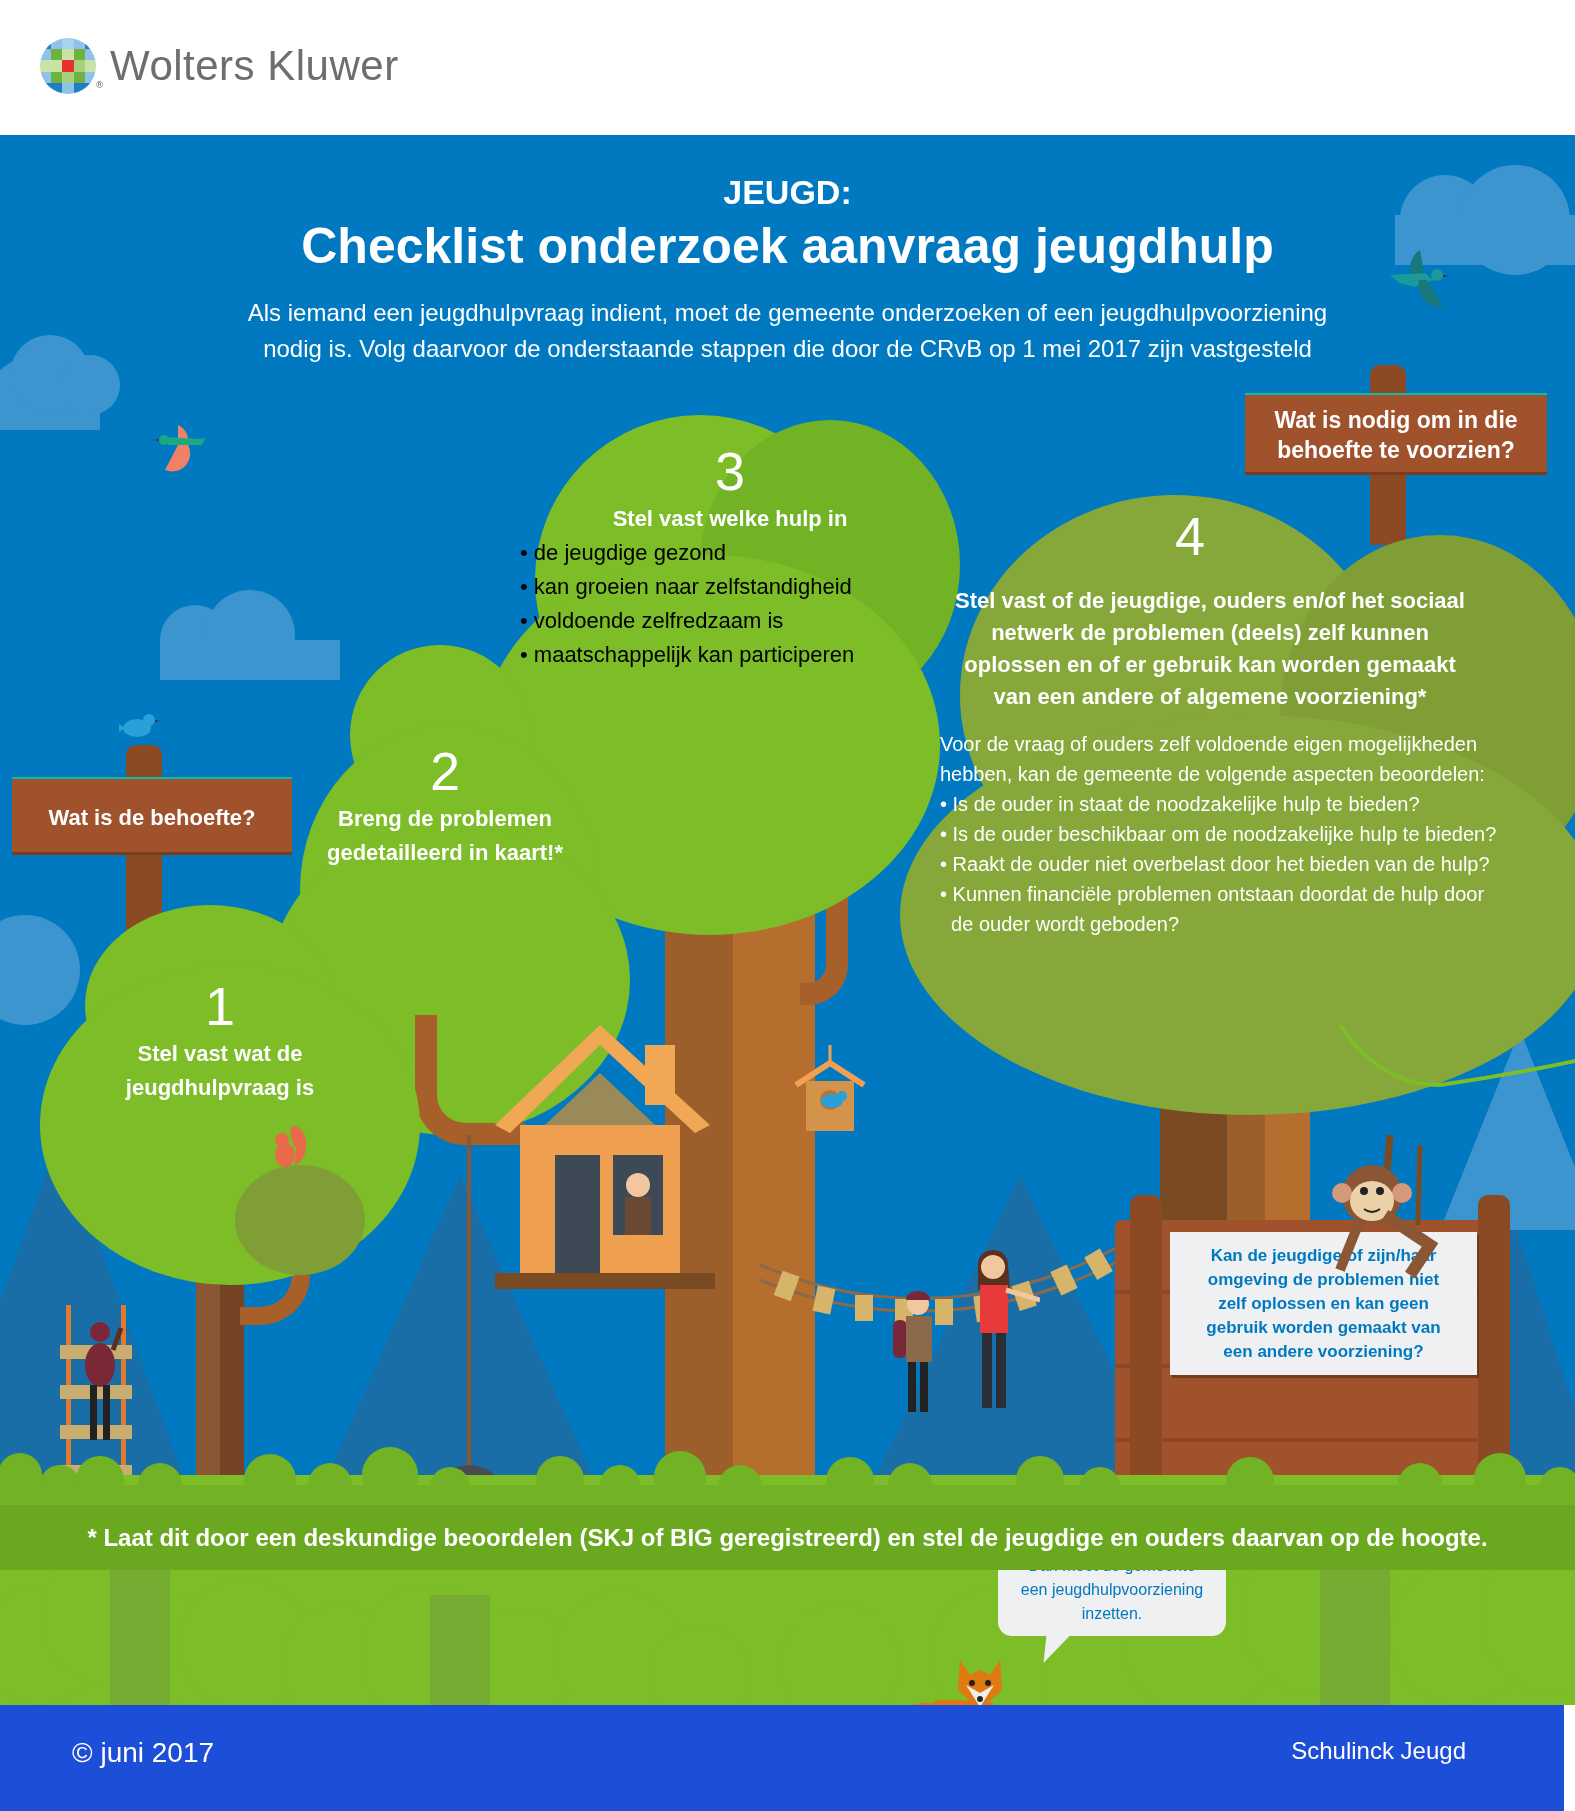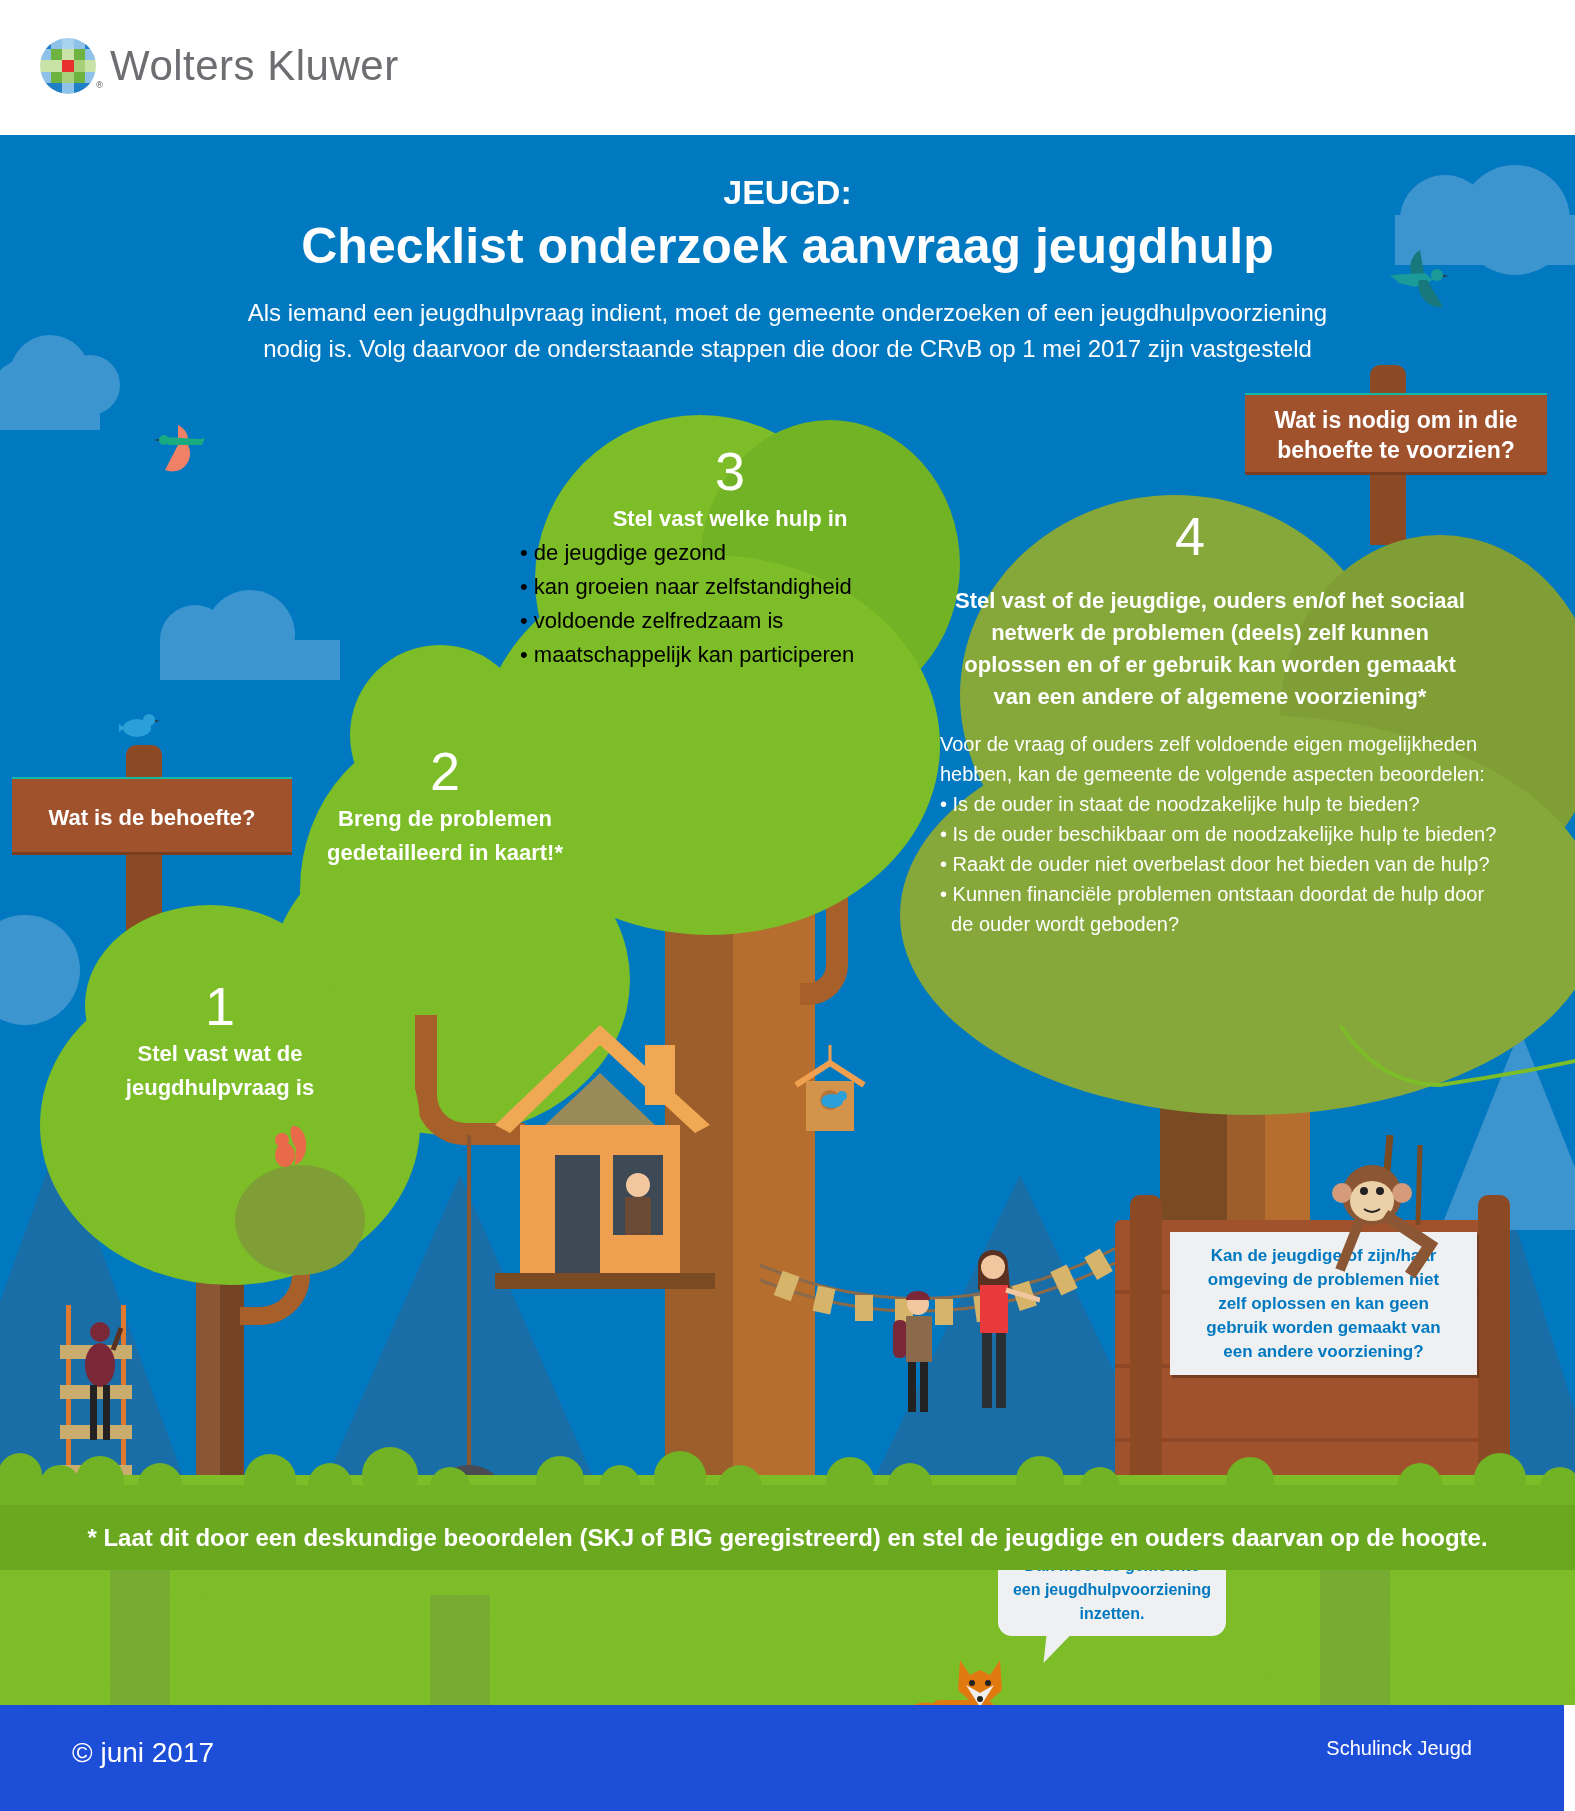--- a/index.html
+++ b/index.html
@@ -35,32 +35,32 @@
   .step-num { color: #fff; font-family: "Liberation Sans", sans-serif; font-size: 54px; font-weight: 300; text-align: center; }
   .step-bold { color: #fff; font-family: "Liberation Sans", sans-serif; font-weight: bold; font-size: 22px; line-height: 34px; text-align: center; }
   .step-plain { color: #000000; font-family: "Liberation Sans", sans-serif; font-size: 22px; line-height: 34px; text-align: left; }
   .step4-list { color: #fff; font-family: "Liberation Sans", sans-serif; font-size: 20px; line-height: 30px; }
 
   
   .sign { background: #a0522d; border-top: 2px solid #14b8a6; border-bottom: 3px solid #7a3d1f; color: #fff; font-family: "Liberation Sans", sans-serif; font-weight: bold; text-align: center; }
   .post { background: #8b4a24; border-radius: 10px 10px 0 0; }
 
   .plate { background: #eef0f2; color: #0079c1; font-family: "Liberation Sans", sans-serif; font-size: 17px; line-height: 24px; text-align: center; font-weight: bold; box-shadow: 2px 3px 0 rgba(0,0,0,0.25); }
-  .bubble { background: #eef0f2; color: #0079c1; font-family: "Liberation Sans", sans-serif; font-size: 16px; line-height: 24px; text-align: center; border-radius: 14px; font-weight: bold; }
+  .bubble { background: #eef0f2; color: #0079c1; font-family: "Liberation Sans", sans-serif; font-size: 16px; line-height: 24px; text-align: center; border-radius: 14px; font-weight: normal; }
   .bubble-tail { width: 0; height: 0; border-left: 10px solid transparent; border-right: 14px solid transparent; border-top: 28px solid #eef0f2; transform: skewX(-25deg); }
 
   .mountain { width: 0; height: 0; border-left-style: solid; border-right-style: solid; border-bottom-style: solid; border-left-color: transparent; border-right-color: transparent; }
 
   .ground1 { background: #7cbd28; }
 
   .footnote { left: 0; top: 1505px; width: 1575px; height: 65px; color: #fff; font-family: "Liberation Sans", sans-serif; font-weight: bold; font-size: 24px; text-align: center; line-height: 65px; background: #6aa81f; }
 
   .footer { left: 0; top: 1705px; width: 1564px; height: 106px; background: #1d4ed8; }
   .footer-left { left: 72px; top: 32px; color: #fff; font-family: "Liberation Sans", sans-serif; font-size: 28px; }
-  .footer-right { right: 92px; top: 32px; color: #fff; font-family: "Liberation Sans", sans-serif; font-size: 20px; }
+  .footer-right { right: 98px; top: 32px; color: #fff; font-family: "Liberation Sans", sans-serif; font-size: 24px; }
 </style>
 </head>
 <body>
 
 <div class="abs header">
   <div class="abs logo-mark">
     <span style="background:#1f7fc7"></span>
       <span style="background:#8ec2e8"></span>
       <span style="background:#a8d3ef"></span>
       <span style="background:#8ec2e8"></span>

